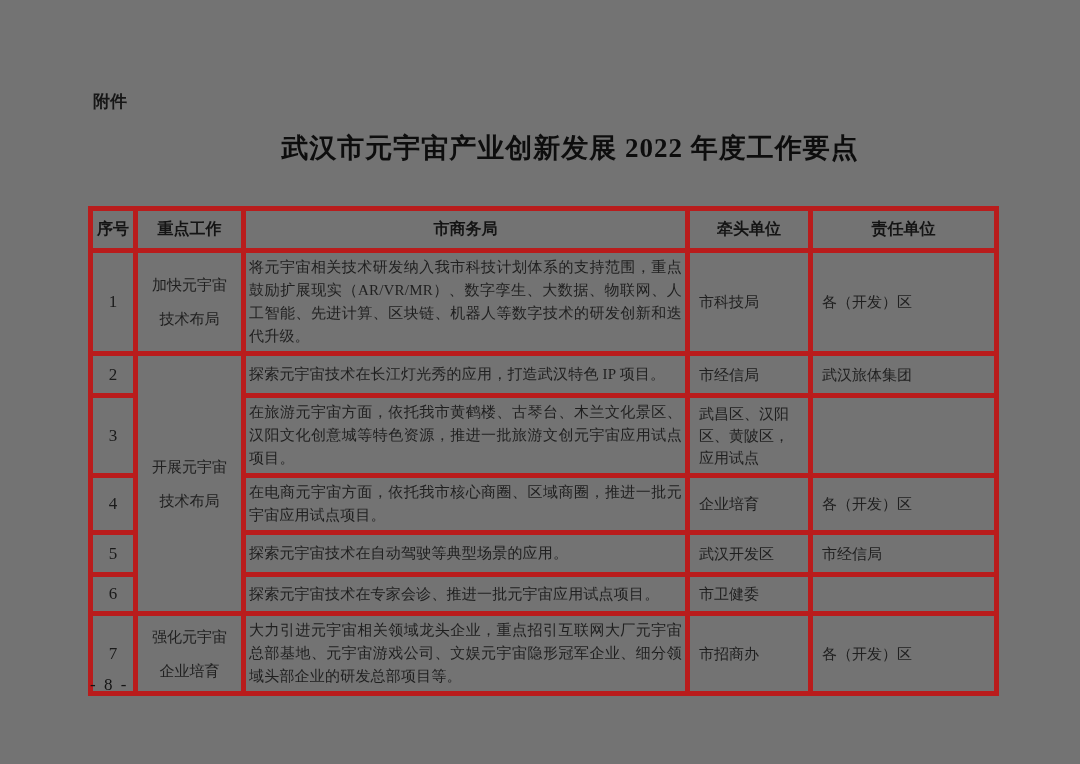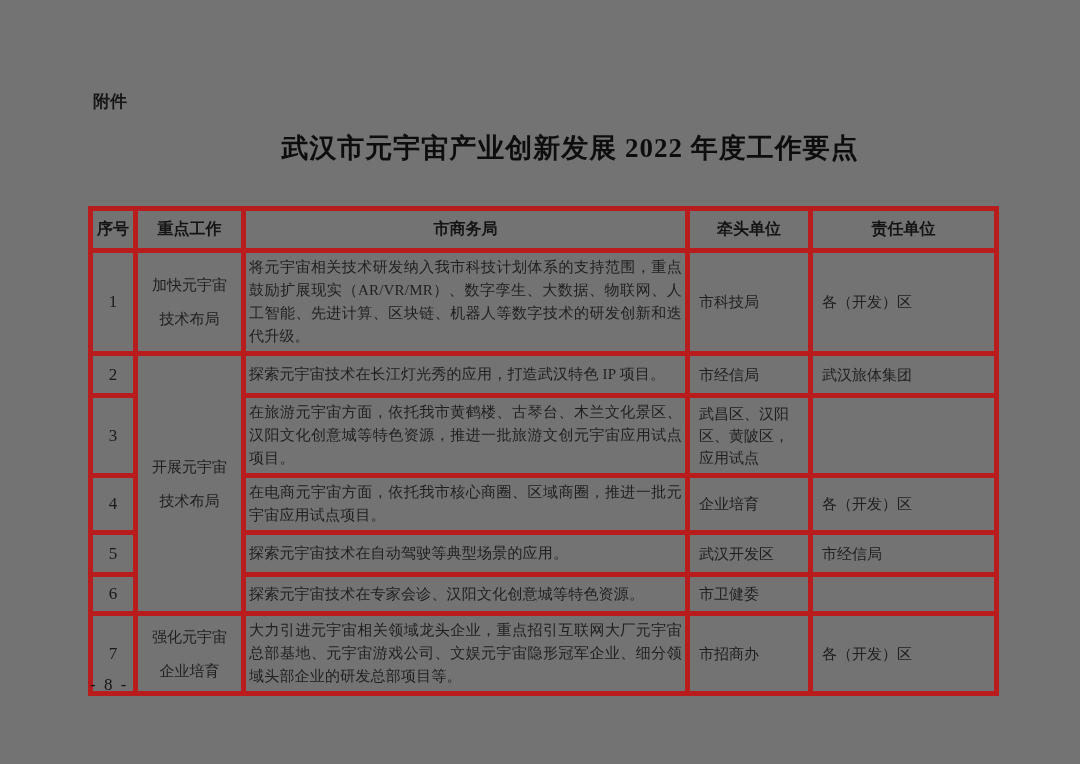--- a/index.html
+++ b/index.html
@@ -155,21 +155,21 @@
 
       <tr style="height:42px">
         <td class="cell-no">5</td>
         <td class="cell-content">探索元宇宙技术在自动驾驶等典型场景的应用。</td>
         <td class="cell-unit">武汉开发区</td>
         <td class="cell-unit">市经信局</td>
       </tr>
 
       <tr style="height:39px">
         <td class="cell-no">6</td>
-        <td class="cell-content">探索元宇宙技术在专家会诊、汉阳文化创意城等特色资源。</td>
+        <td class="cell-content">探索元宇宙技术在专家会诊、推进一批元宇宙应用试点项目。</td>
         <td class="cell-unit">市卫健委</td>
         <td class="cell-unit"></td>
       </tr>
 
       <tr style="height:70px">
         <td class="cell-no">7</td>
         <td class="cell-keywork">强化元宇宙
 企业培育</td>
         <td class="cell-content">大力引进元宇宙相关领域龙头企业，重点招引互联网大厂元宇宙总部基地、元宇宙游戏公司、文娱元宇宙隐形冠军企业、细分领域头部企业的研发总部项目等。</td>
         <td class="cell-unit">市招商办</td>

